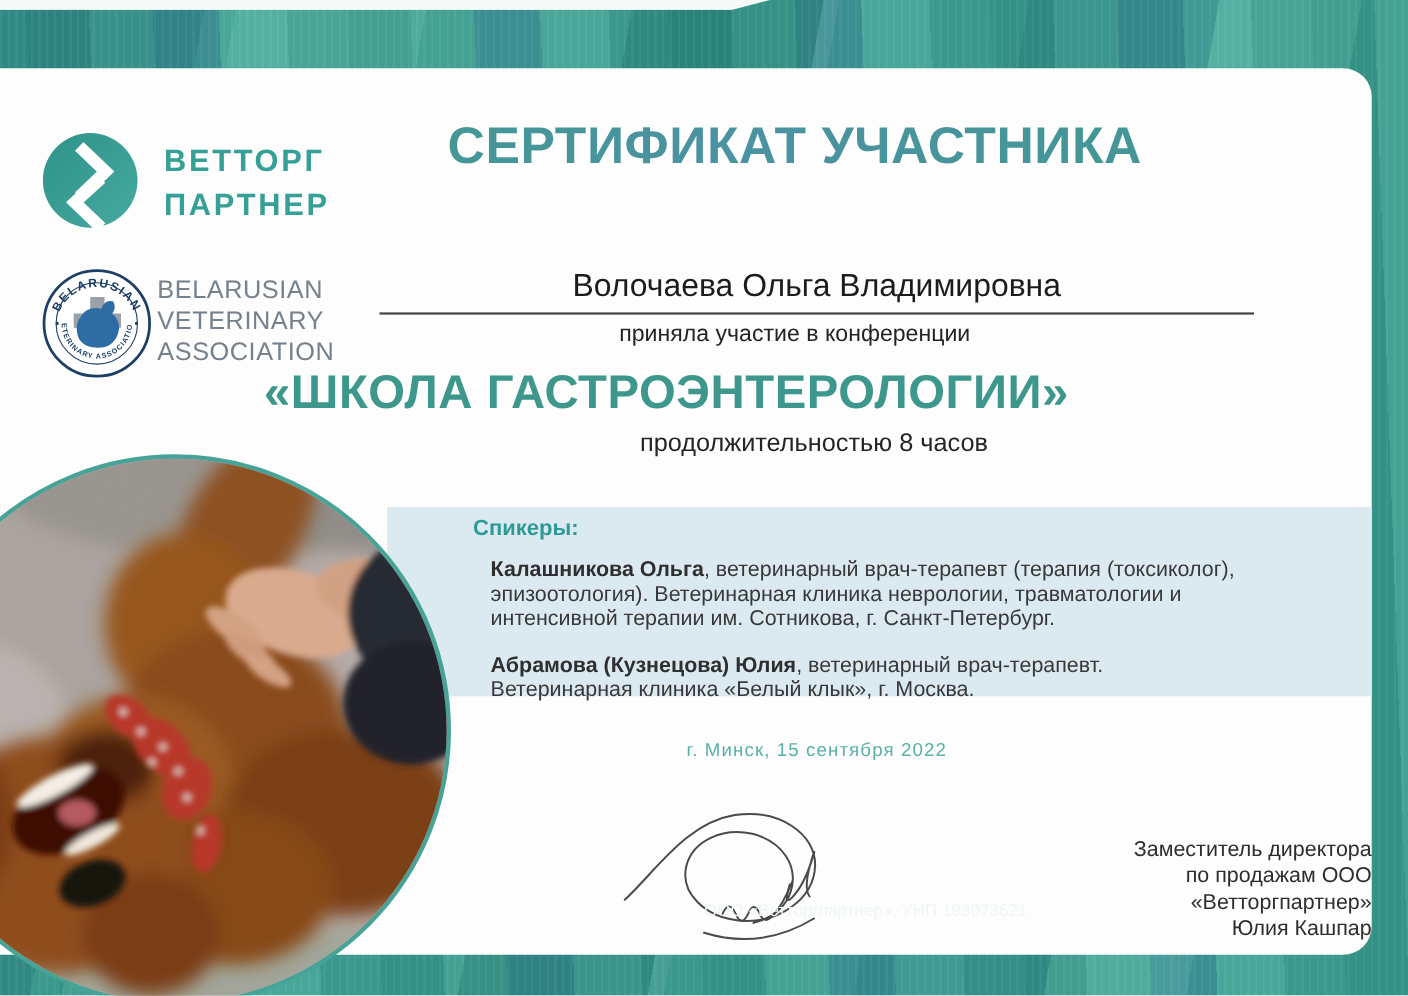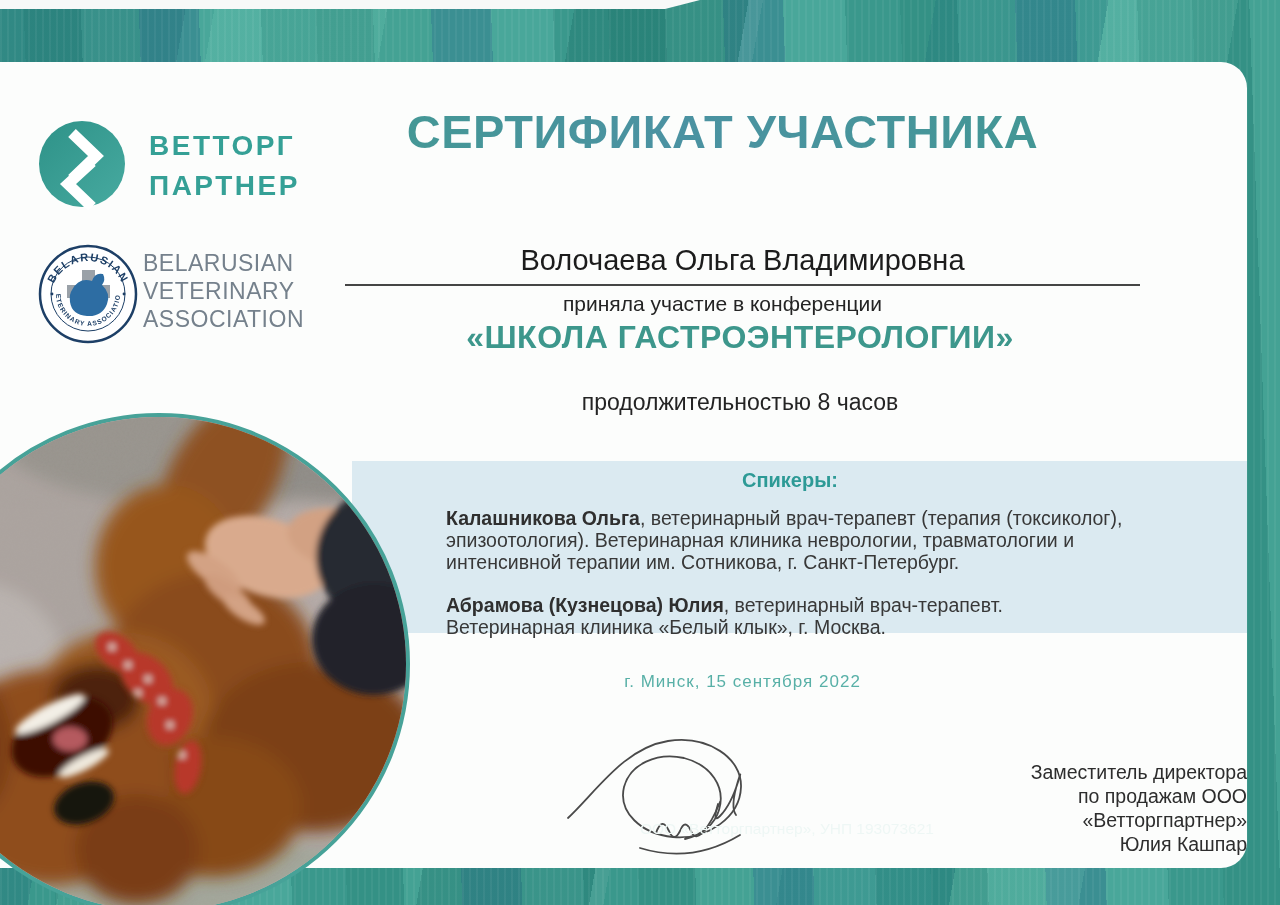--- a/index.html
+++ b/index.html
@@ -34,29 +34,29 @@
     .cert-title{background:linear-gradient(90deg,#3f9b8c,#4b92a2 45%,#3f998e);
       -webkit-background-clip:text;background-clip:text;color:transparent;}
   }
   .confirms{position:absolute;left:200px;top:182px;width:1045px;text-align:center;
     font-size:23px;color:#242424;}
   .recipient{position:absolute;left:345px;top:244px;width:795px;text-align:center;
     font-size:29px;color:#1c1c1c;}
   .name-rule{position:absolute;left:345px;top:284px;width:795px;height:2px;background:#454545;}
   .participation{position:absolute;left:200px;top:292px;width:1045px;text-align:center;
     font-size:21px;color:#242424;}
-  .conf-title{position:absolute;left:240px;top:319px;width:1000px;text-align:center;
-    font-size:32px;font-weight:bold;color:#3d978c;letter-spacing:0.5px;}
+  .conf-title{position:absolute;left:240px;top:333px;width:1000px;
+    font-size:43px;font-weight:bold;color:#3d978c;letter-spacing:0.5px;}
   .duration{position:absolute;left:240px;top:389px;width:1000px;text-align:center;
     font-size:23px;color:#242424;}
 
   
   .speakers-panel{position:absolute;left:352px;top:461px;width:895px;height:172px;background:#dbeaf1;}
   .speakers{position:absolute;left:430px;top:469px;width:720px;font-size:19.5px;color:#383838;line-height:22px;}
-  .speakers-heading{font-weight:bold;color:#2d9a96;font-size:20px;margin:0 0 6px 0;text-align:center;}
+  .speakers-heading{font-weight:bold;color:#2d9a96;font-size:20px;margin:0 0 6px 0;}
   .speakers p{margin:16px;}
   .speakers p + p{margin-top:21px;}
   .speakers b{color:#2f2f2f;}
 
   .event-date{position:absolute;left:345px;top:672px;width:795px;text-align:center;
     font-size:17px;color:#58b0a7;letter-spacing:1px;}
 
   .signature{position:absolute;left:558px;top:720px;}
   .signatory{position:absolute;left:925px;top:760px;width:322px;text-align:right;
     font-size:19.5px;line-height:24px;color:#2d2d2d;}

